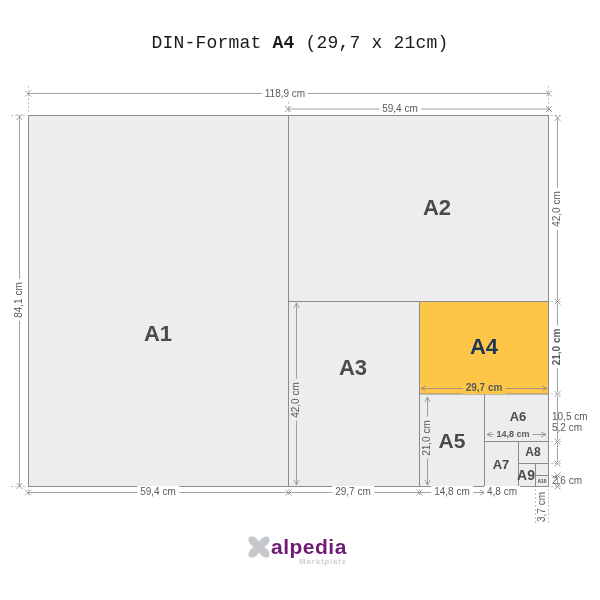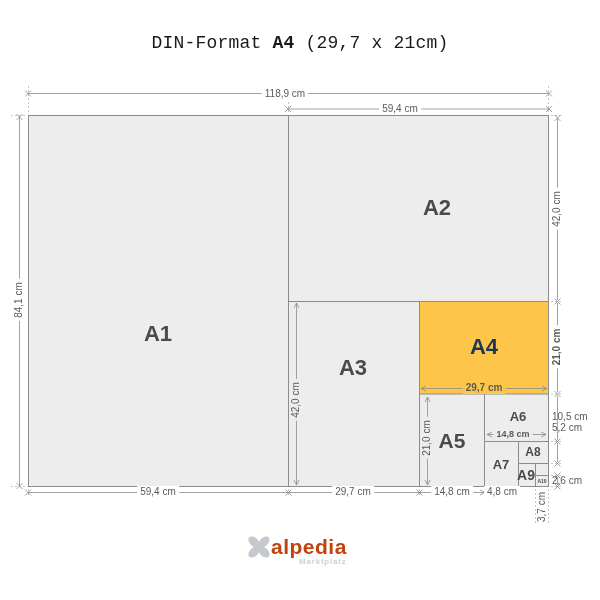--- a/index.html
+++ b/index.html
@@ -28,21 +28,21 @@
        color:var(--c-dim_text,#555555);white-space:nowrap;line-height:1;padding:1px 3px;}
   .dim.rot{transform:translate(-50%,-50%) rotate(-90deg);}
   .bg-white{background:#fff;}
   .bg-paper{background:var(--c-paper,#EDEDED);}
   .bg-orange{background:var(--c-highlight,#FDC648);}
   .dim.bold{font-weight:700;}
   .dim.left-anch{transform:translate(0,-50%);padding:0;}
   .dim.f9{font-size:9px;font-weight:600;}
   .logo{position:absolute;left:246px;top:533px;width:140px;height:36px;}
   .logo-name{position:absolute;left:25px;top:2px;font-size:21px;font-weight:600;
-             color:#c2410c;letter-spacing:.5px;}
+             color:#701a75;letter-spacing:.5px;}
   .logo-tag{position:absolute;left:53px;top:24px;font-size:8px;font-weight:600;
             color:#cdd1d6;letter-spacing:.8px;}
 </style>
 </head>
 <body>
 
 <div class="canvas">
 
   <h1 class="title"><span>DIN-Format</span> <b>A4</b> <span>(29,7 x 21cm)</span></h1>
 

